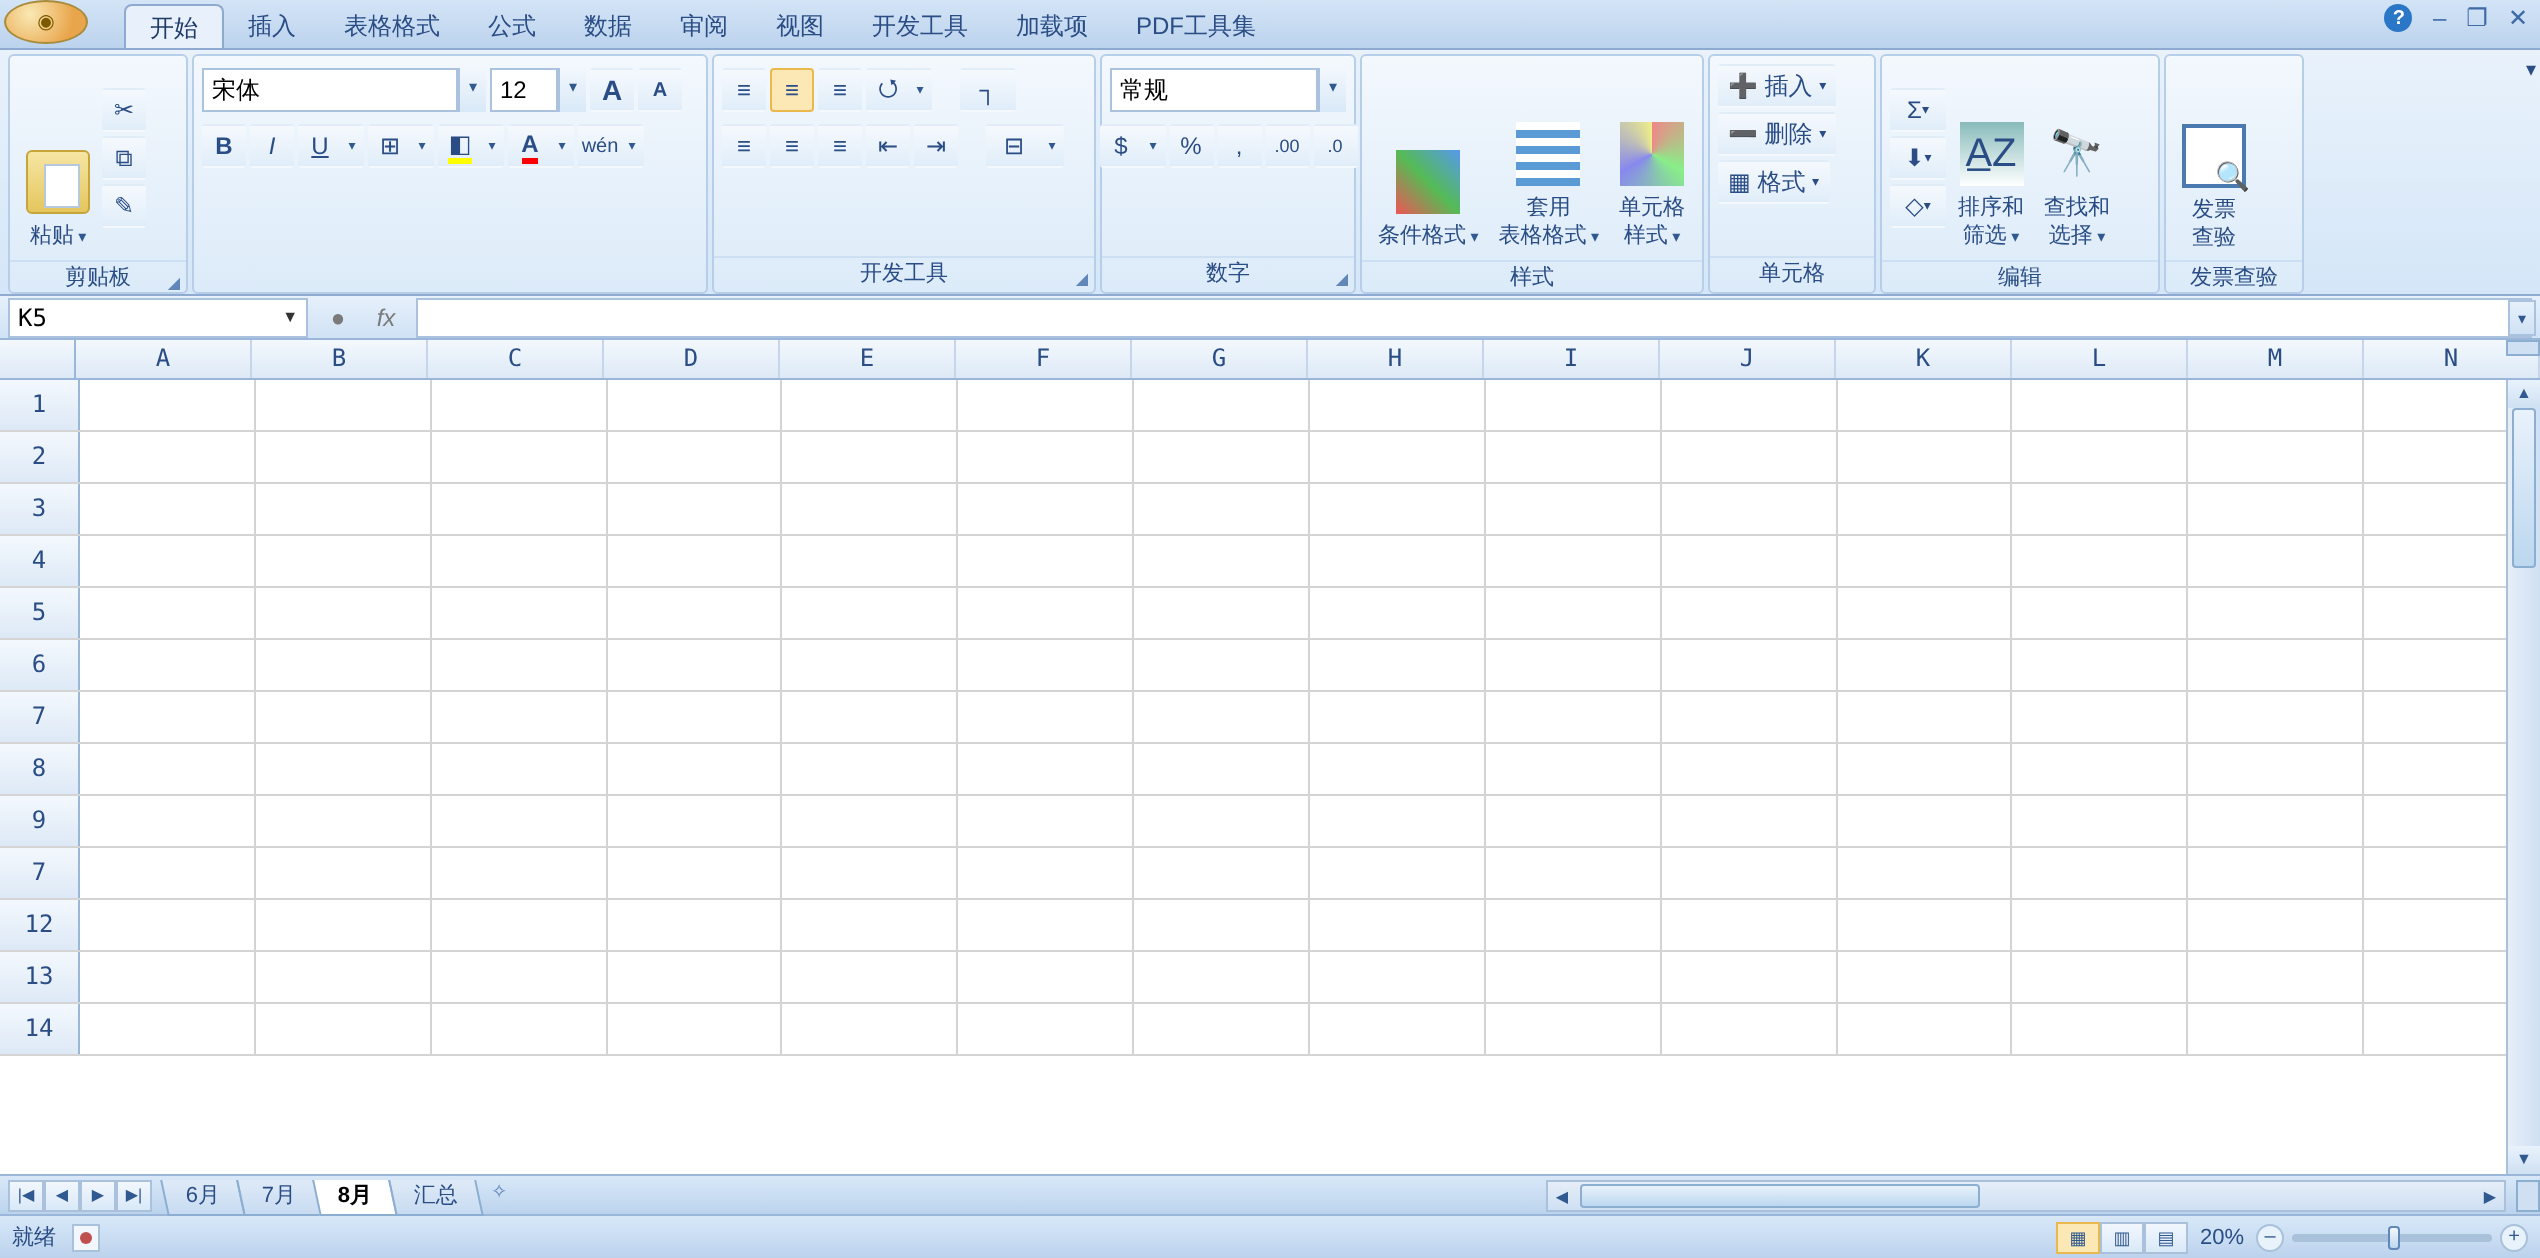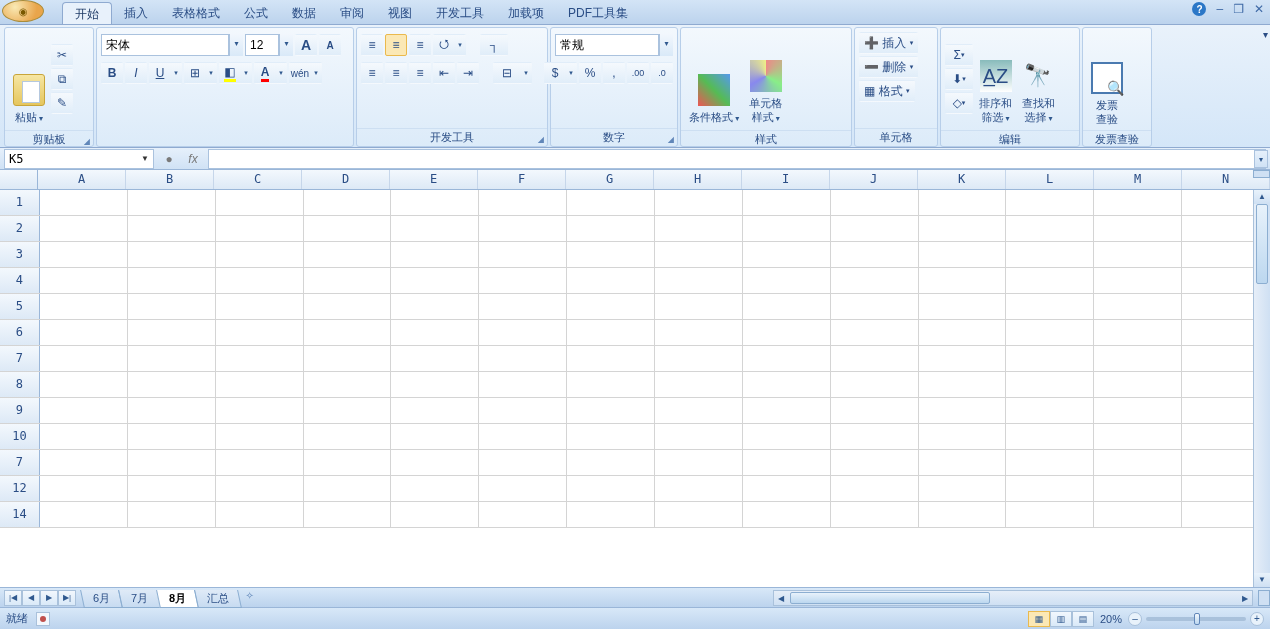--- a/index.html
+++ b/index.html
@@ -255,21 +255,21 @@
                 <span>⊟</span>
               </div>
               <div class="ddp">▾</div>
             </div>
         </div>
       </div>
       <div class="group-label">开发工具</div>
     </div>
 
     <div class="group" style="width:128px">
-      <div class="group-body" style="flex-direction:column;align-items:flex-end;gap:6px;padding-top:6px">
+      <div class="group-body" style="flex-direction:column;align-items:center;gap:6px;padding-top:6px">
         <div class="combo">
           <div class="smallctl" style="width:104px">常规</div>
           <div class="sel">▾</div>
         </div>
         <div class="btnrow">
           <div class="split">
               <div class="sbtn">
                 <span>$</span>
               </div>
               <div class="ddp">▾</div>
@@ -289,20 +289,25 @@
         </div>
       </div>
       <div class="group-label">数字</div>
     </div>
 
     <div class="group" style="width:172px">
       <div class="group-body">
         <div class="bigbtn">
           <div class="ico" style="background:linear-gradient(45deg,#e55,#5b5,#59e)"></div>
           <div class="lbl dd">条件格式</div>
+        </div>
+        <div class="bigbtn">
+          <div class="ico" style="background:repeating-linear-gradient(0deg,#5b9bd5 0 4px,#fff 4px 8px)"></div>
+          <div class="lbl dd" style="white-space:pre">套用
+表格格式</div>
         </div>
         <div class="bigbtn">
           <div class="ico" style="background:conic-gradient(#e88,#8e8,#88e,#ee8)"></div>
           <div class="lbl dd" style="white-space:pre">单元格
 样式</div>
         </div>
       </div>
       <div class="group-label nolauncher">样式</div>
     </div>
 
@@ -552,55 +557,55 @@
           <div class="cell" style="width: 88px;"></div>
           <div class="cell" style="width: 88px;"></div>
           <div class="cell" style="width: 88px;"></div>
           <div class="cell" style="width: 88px;"></div>
           <div class="cell" style="width: 88px;"></div>
           <div class="cell" style="width: 88px;"></div>
           <div class="cell" style="width: 88px;"></div>
           <div class="cell" style="width: 88px;"></div>
         </div>
         <div class="row">
-          <div class="rowhdr">10</div>
-          <div class="cell" style="width: 88px;"></div>
-          <div class="cell" style="width: 88px;"></div>
-          <div class="cell" style="width: 88px;"></div>
-          <div class="cell" style="width: 88px;"></div>
-          <div class="cell" style="width: 88px;"></div>
-          <div class="cell" style="width: 88px;"></div>
-          <div class="cell" style="width: 88px;"></div>
-          <div class="cell" style="width: 88px;"></div>
-          <div class="cell" style="width: 88px;"></div>
-          <div class="cell" style="width: 88px;"></div>
-          <div class="cell" style="width: 88px;"></div>
-          <div class="cell" style="width: 88px;"></div>
-          <div class="cell" style="width: 88px;"></div>
-          <div class="cell" style="width: 88px;"></div>
-        </div>
-        <div class="row">
           <div class="rowhdr">7</div>
           <div class="cell" style="width: 88px;"></div>
           <div class="cell" style="width: 88px;"></div>
           <div class="cell" style="width: 88px;"></div>
           <div class="cell" style="width: 88px;"></div>
           <div class="cell" style="width: 88px;"></div>
           <div class="cell" style="width: 88px;"></div>
           <div class="cell" style="width: 88px;"></div>
           <div class="cell" style="width: 88px;"></div>
           <div class="cell" style="width: 88px;"></div>
           <div class="cell" style="width: 88px;"></div>
           <div class="cell" style="width: 88px;"></div>
           <div class="cell" style="width: 88px;"></div>
           <div class="cell" style="width: 88px;"></div>
           <div class="cell" style="width: 88px;"></div>
         </div>
         <div class="row">
           <div class="rowhdr">12</div>
+          <div class="cell" style="width: 88px;"></div>
+          <div class="cell" style="width: 88px;"></div>
+          <div class="cell" style="width: 88px;"></div>
+          <div class="cell" style="width: 88px;"></div>
+          <div class="cell" style="width: 88px;"></div>
+          <div class="cell" style="width: 88px;"></div>
+          <div class="cell" style="width: 88px;"></div>
+          <div class="cell" style="width: 88px;"></div>
+          <div class="cell" style="width: 88px;"></div>
+          <div class="cell" style="width: 88px;"></div>
+          <div class="cell" style="width: 88px;"></div>
+          <div class="cell" style="width: 88px;"></div>
+          <div class="cell" style="width: 88px;"></div>
+          <div class="cell" style="width: 88px;"></div>
+        </div>
+        <div class="row">
+          <div class="rowhdr">13</div>
           <div class="cell" style="width: 88px;"></div>
           <div class="cell" style="width: 88px;"></div>
           <div class="cell" style="width: 88px;"></div>
           <div class="cell" style="width: 88px;"></div>
           <div class="cell" style="width: 88px;"></div>
           <div class="cell" style="width: 88px;"></div>
           <div class="cell" style="width: 88px;"></div>
           <div class="cell" style="width: 88px;"></div>
           <div class="cell" style="width: 88px;"></div>
           <div class="cell" style="width: 88px;"></div>

